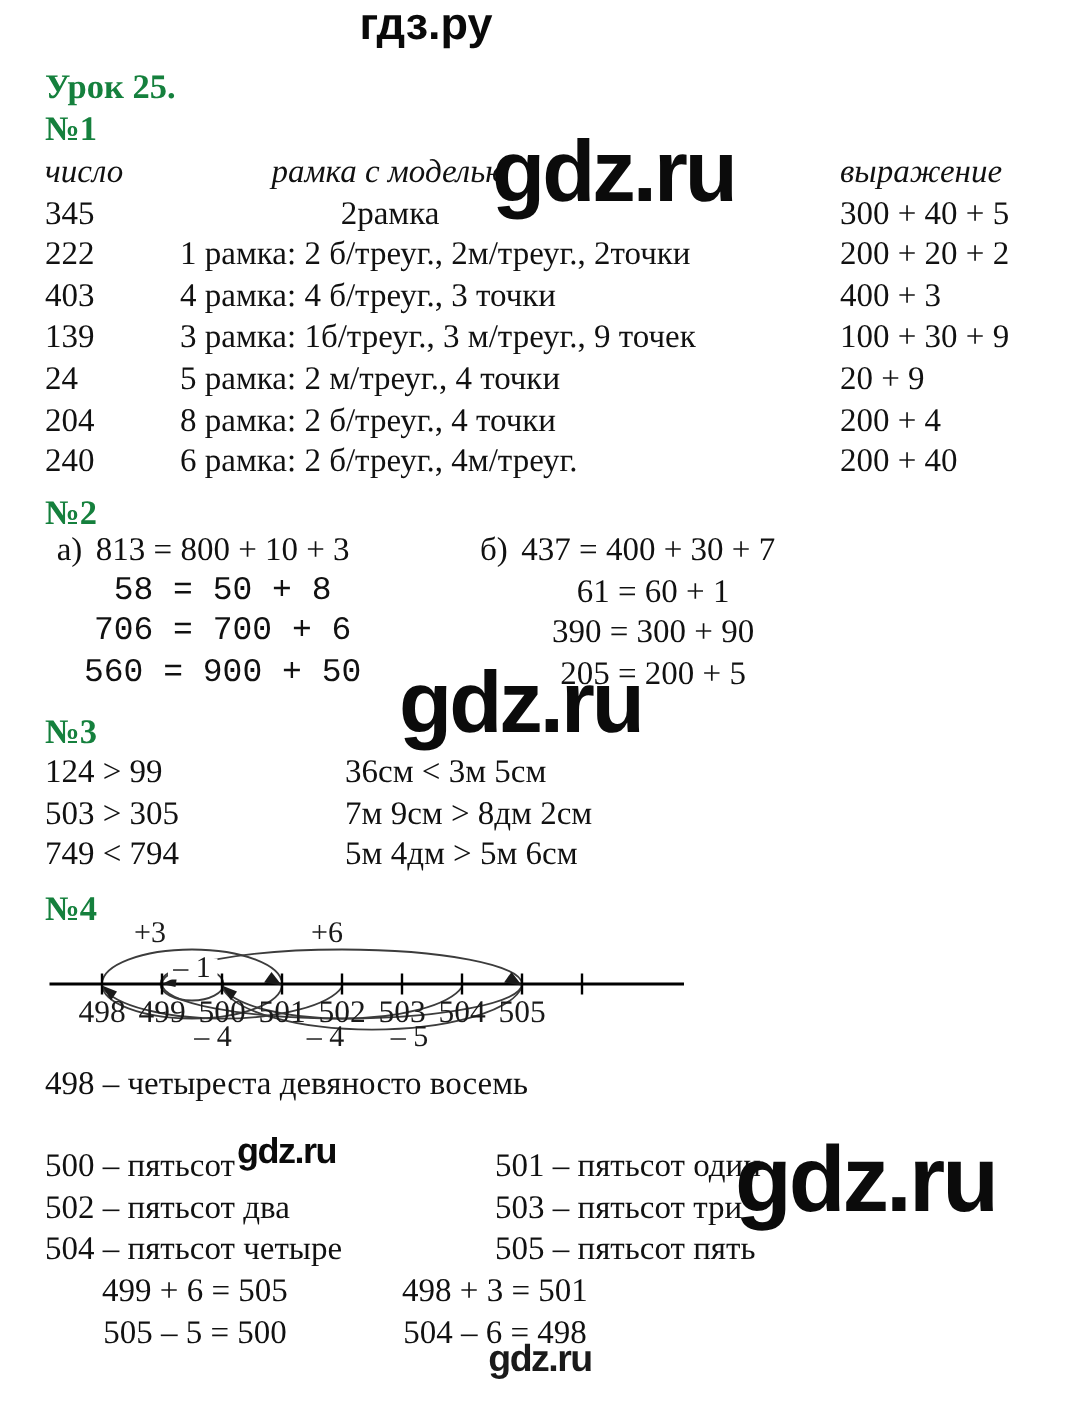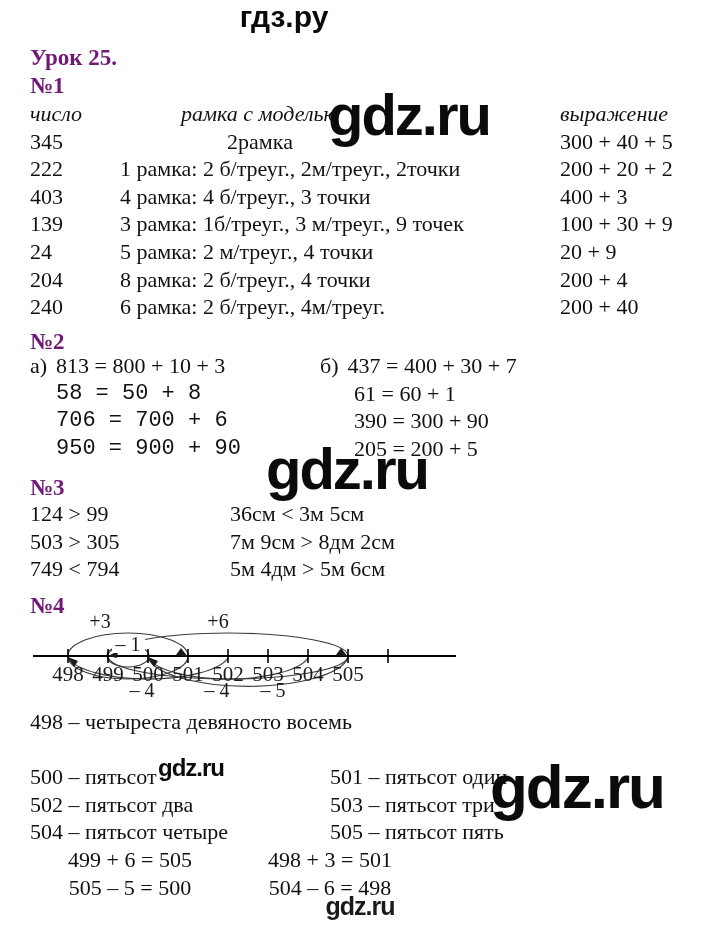--- a/index.html
+++ b/index.html
@@ -7,36 +7,36 @@
     width:720px;height:939px;background:#ffffff;position:relative;
     font-family:"Liberation Serif","DejaVu Serif",serif;color:#111;
     font-size:22px;line-height:27.6px;overflow:hidden;
   }
   .abs{position:absolute;}
   .site-header{
     top:0;left:0;width:568px;text-align:center;
     font-family:"Liberation Sans","DejaVu Sans",sans-serif;
     font-weight:bold;font-size:30px;line-height:34px;color:#0a0a0a;
   }
-  .bold-label{font-weight:bold;font-size:23px;color:#701a75;}
+  .bold-label{font-weight:bold;font-size:23px;color:#15803d;}
   .italic{font-style:italic;}
   
   .t1-table{left:30px;top:100px;width:660px;}
   .t1-row{display:grid;grid-template-columns:90px 440px 130px;line-height:27.6px;}
   .t1-center{display:inline-block;width:280px;text-align:center;}
   
   .wm{
     font-family:"Liberation Sans","DejaVu Sans",sans-serif;font-weight:bold;
     color:#0b0b0b;letter-spacing:-2px;line-height:1;white-space:nowrap;
   }
   .wm-big{font-size:58px;}
   .wm-big2{font-size:62px;}
   .wm-small{font-size:24px;letter-spacing:-1px;}
   
-  .eq-col .line{line-height:27.6px;white-space:nowrap;}
+  .eq-col .line{line-height:27.6px;white-space:nowrap;text-align:center;}
   .eq-col .line.indent{padding-left:26px;font-family:Liberation Mono, monospace;}
   .eq-label{margin-right:9px;}
   
   .t3 .row{position:relative;line-height:27.6px;height:27.6px;white-space:nowrap;}
   .t3 .right{position:absolute;left:200px;top:0;white-space:nowrap;}
   
   .pairs .row{position:relative;line-height:27.6px;height:27.6px;white-space:nowrap;}
   .pairs .right{position:absolute;left:300px;top:0;white-space:nowrap;}
   
   .eqs .row{display:grid;grid-template-columns:200px 200px 200px;line-height:27.6px;white-space:nowrap;}
@@ -100,21 +100,21 @@
   </div>
 </div>
 
 <div class="abs wm wm-big" style="left:328px;top:86px;">gdz.ru</div>
 
 <div class="abs bold-label" style="left:30px;top:328px;">№2</div>
 <div class="abs eq-col" style="left:30px;top:352px;">
   <div class="line"><span class="eq-label">а)</span><span>813 = 800 + 10 + 3</span></div>
   <div class="line indent">58 = 50 + 8</div>
   <div class="line indent">706 = 700 + 6</div>
-  <div class="line indent">950 = 900 + 90</div>
+  <div class="line indent">560 = 900 + 50</div>
 </div>
 <div class="abs eq-col" style="left:320px;top:352px;">
   <div class="line"><span class="eq-label">б)</span><span>437 = 400 + 30 + 7</span></div>
   <div class="line" style="padding-left:34px;">61 = 60 + 1</div>
   <div class="line" style="padding-left:34px;">390 = 300 + 90</div>
   <div class="line" style="padding-left:34px;">205 = 200 + 5</div>
 </div>
 
 <div class="abs wm wm-big" style="left:266px;top:440px;">gdz.ru</div>
 

